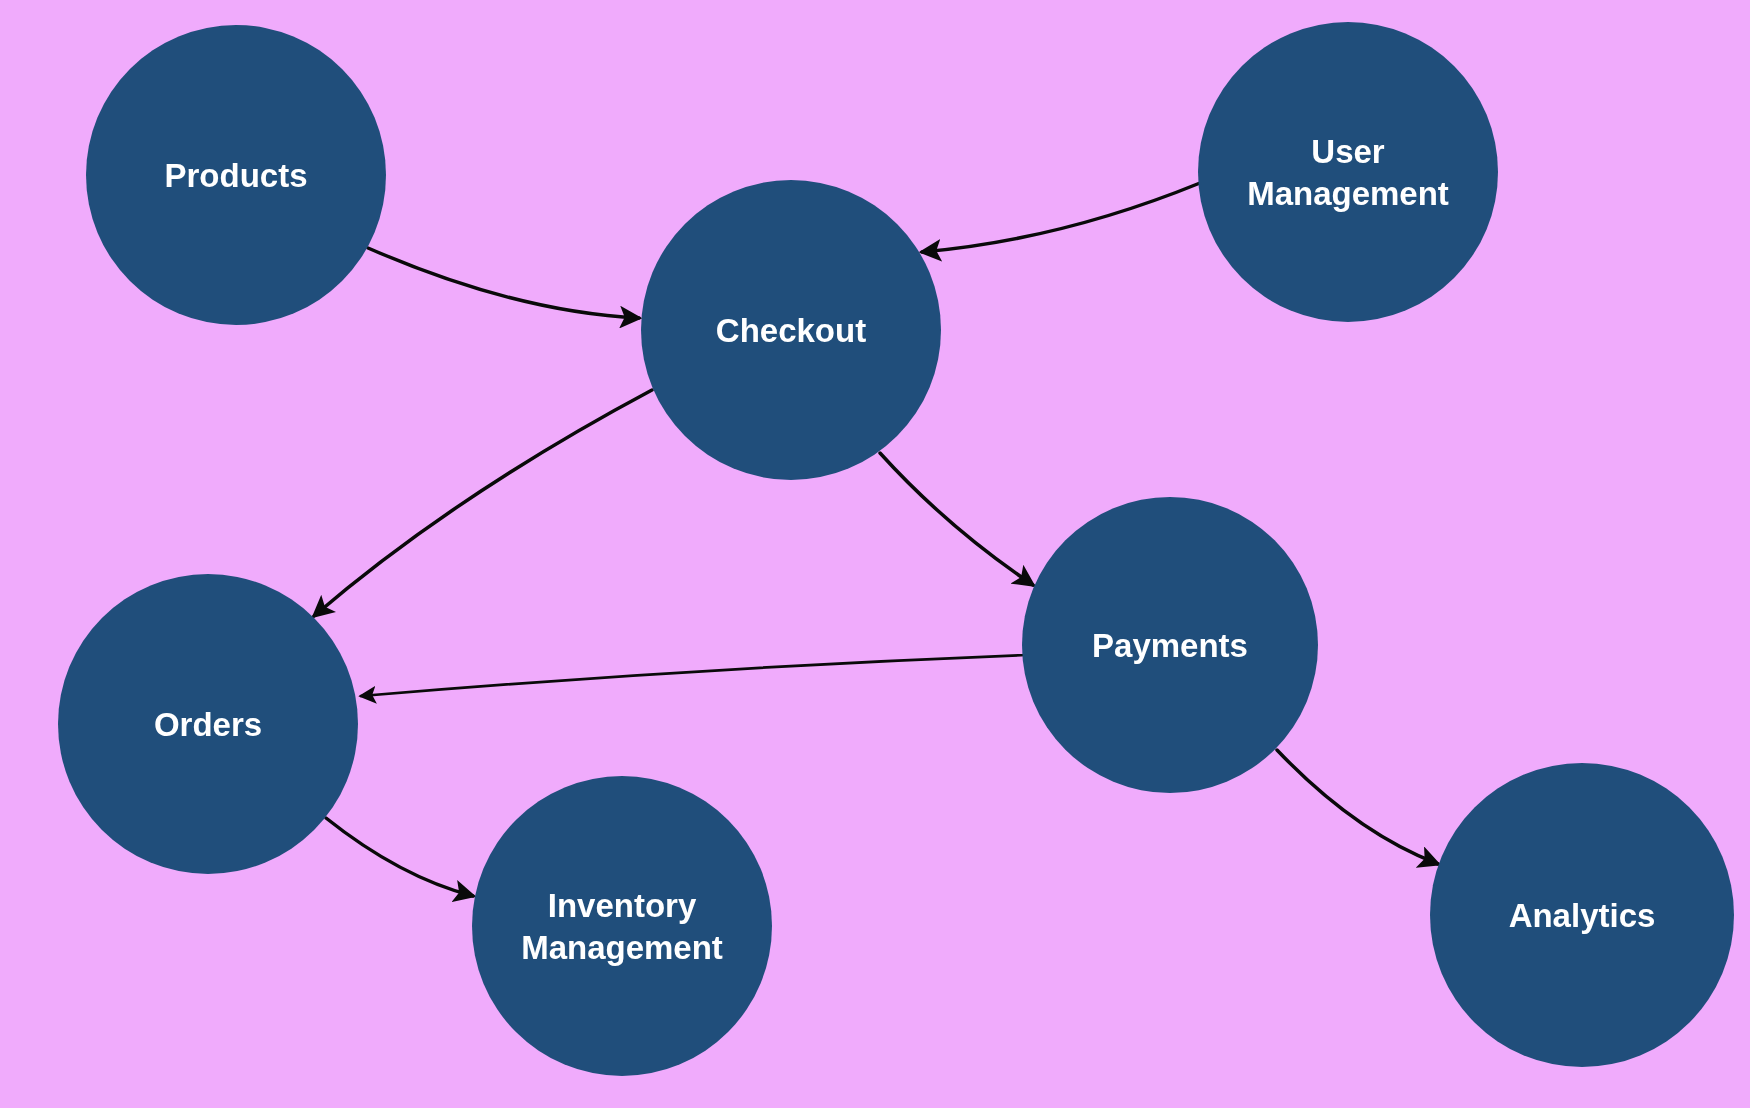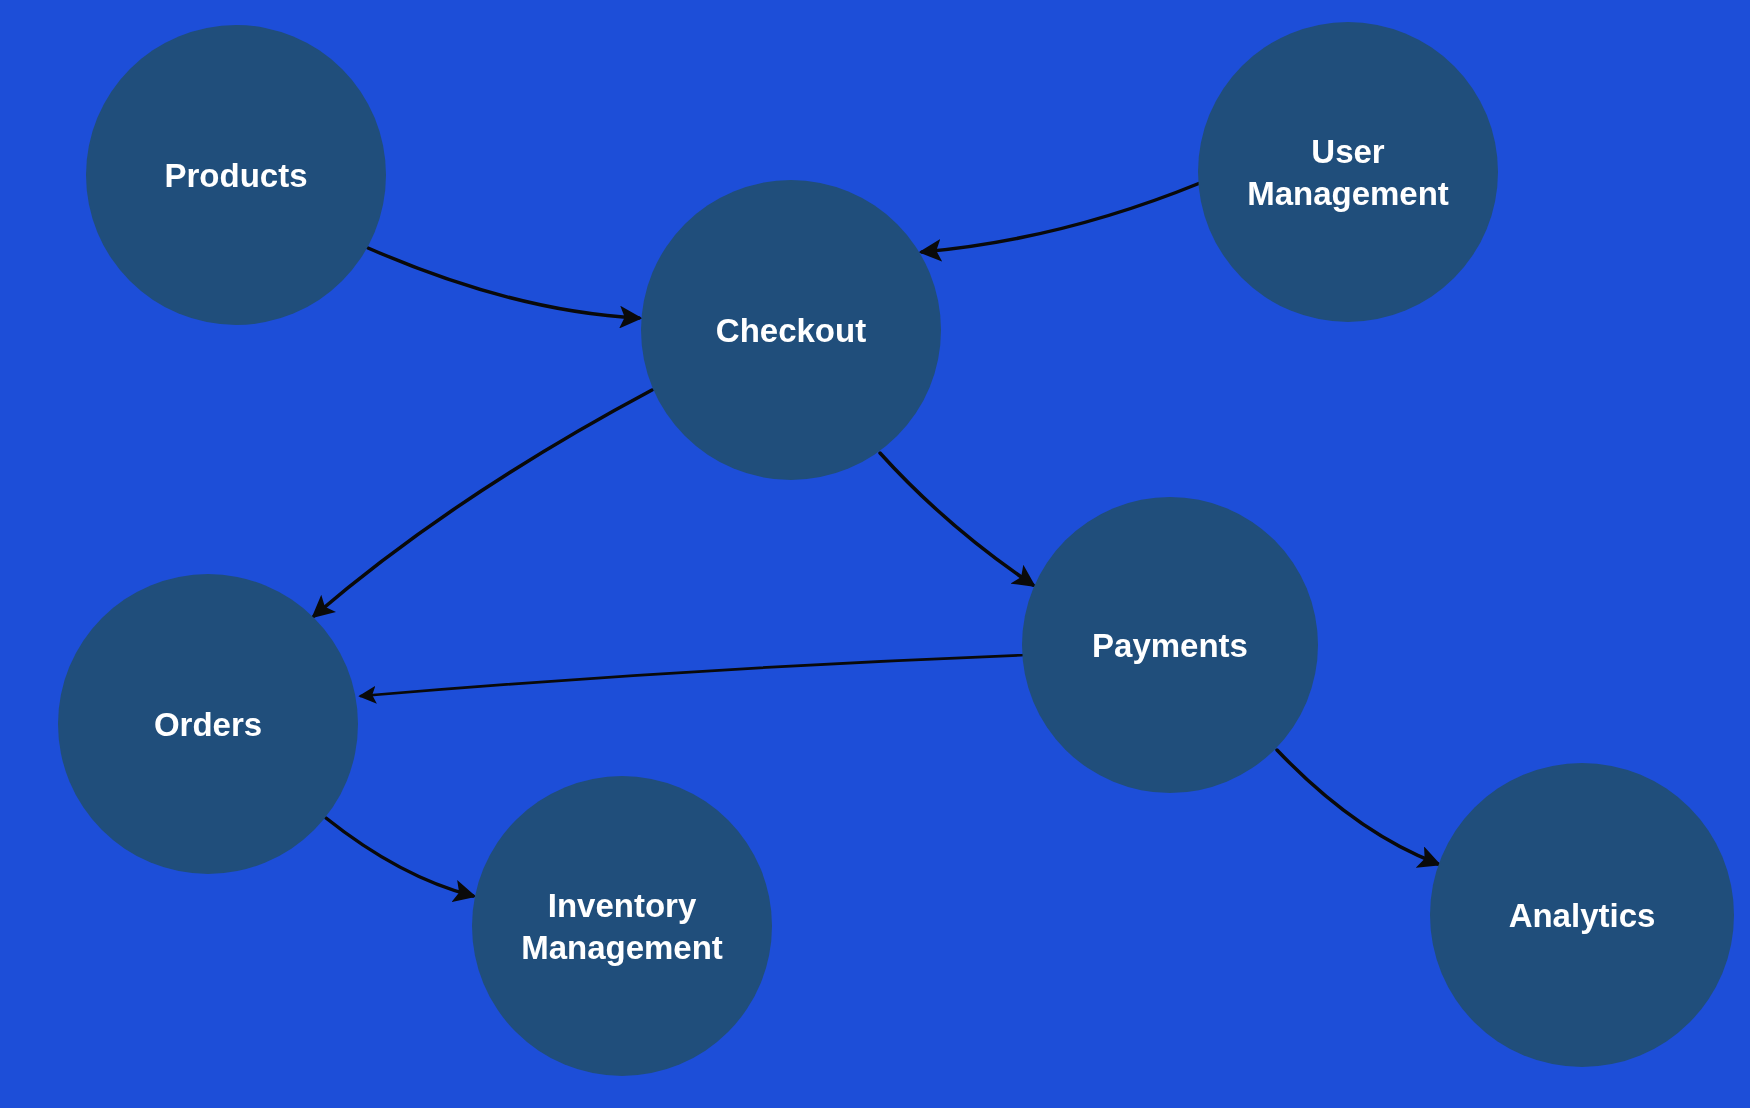--- a/index.html
+++ b/index.html
@@ -4,21 +4,21 @@
 <style>
   html, body {
     margin: 0;
     padding: 0;
     background: #ffffff;
   }
   .stage {
     position: relative;
     width: 1750px;
     height: 1108px;
-    background: #1d4ed8;
+    background: #f0abfc;
     overflow: hidden;
     font-family: "Liberation Sans", "DejaVu Sans", sans-serif;
   }
   svg.diagram {
     display: block;
     width: 100%;
     height: 100%;
   }
   .node-label {
     font-family: "Liberation Sans", "DejaVu Sans", sans-serif;

